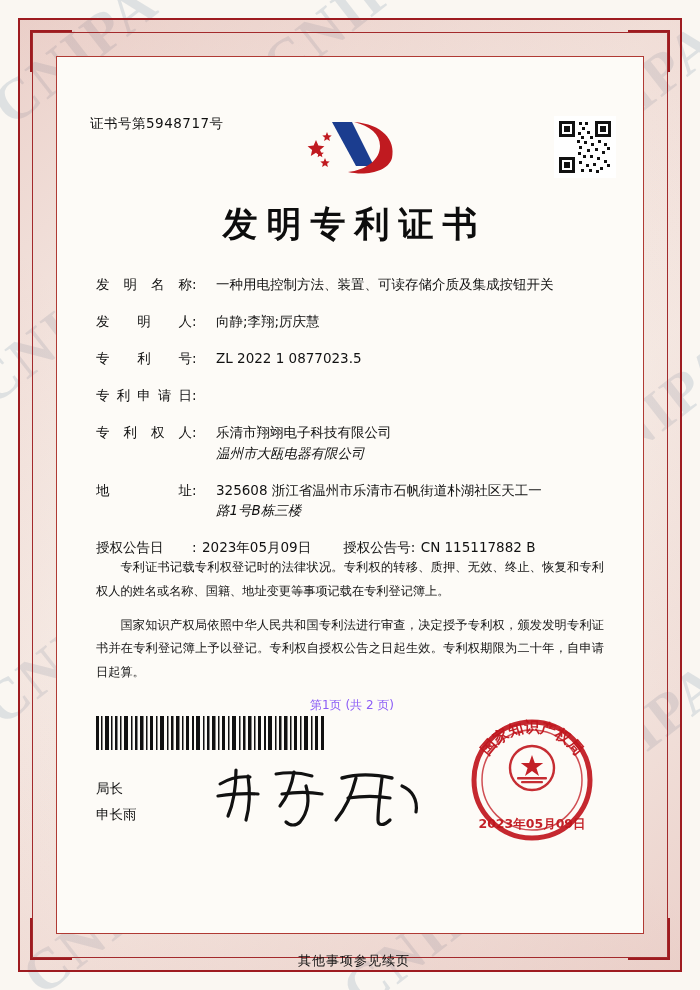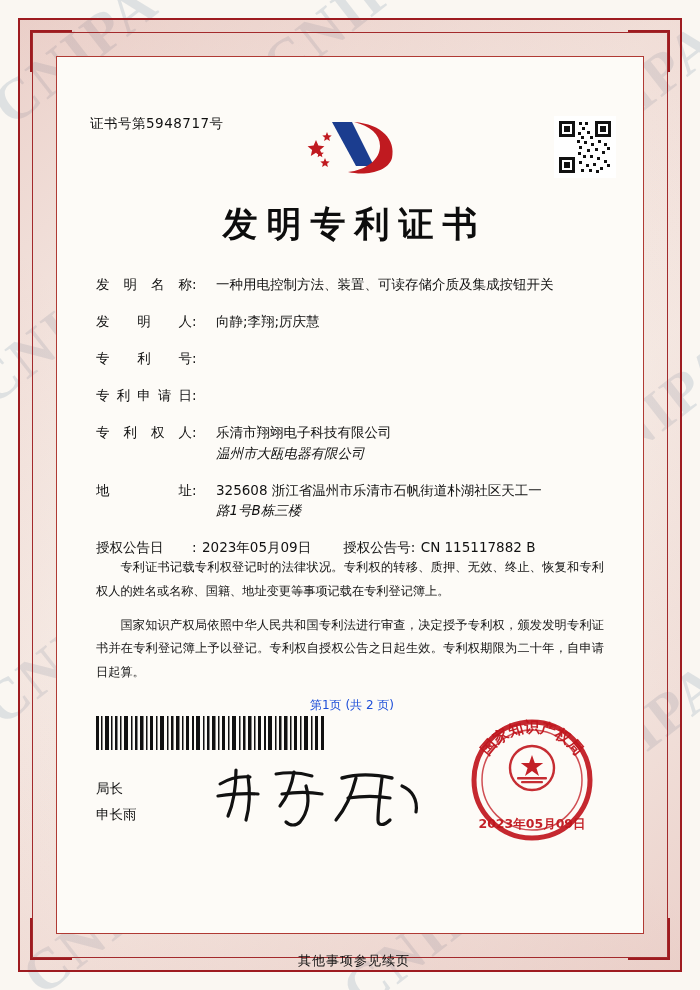--- a/index.html
+++ b/index.html
@@ -218,21 +218,21 @@
     position: absolute;
     right: 36px; top: 648px;
     width: 152px; height: 152px;
   }
 
   .page-no {
     position: absolute;
     left: 4px; right: 0; bottom: 62px;
     text-align: center;
     font-size: 12px;
-    color: #1d4ed8;
+    color: #8b5cf6;
   }
   .footer-note {
     position: absolute;
     left: 8px; right: 0; bottom: 20px;
     text-align: center;
     font-size: 13px;
     color: #111;
     letter-spacing: 1px;
     z-index: 7;
   }
@@ -356,20 +356,21 @@
         <div class="field-value">向静;李翔;厉庆慧</div>
       </div>
 
       <div class="field-row">
         <div class="field-label spread">
             <span>专</span>
             <span>利</span>
             <span>号</span>
           </div>
         <div class="field-colon">:</div>
+        <div class="field-value">ZL 2022 1 0877023.5</div>
       </div>
 
       <div class="field-row">
         <div class="field-label spread">
             <span>专</span>
             <span>利</span>
             <span>申</span>
             <span>请</span>
             <span>日</span>
           </div>

